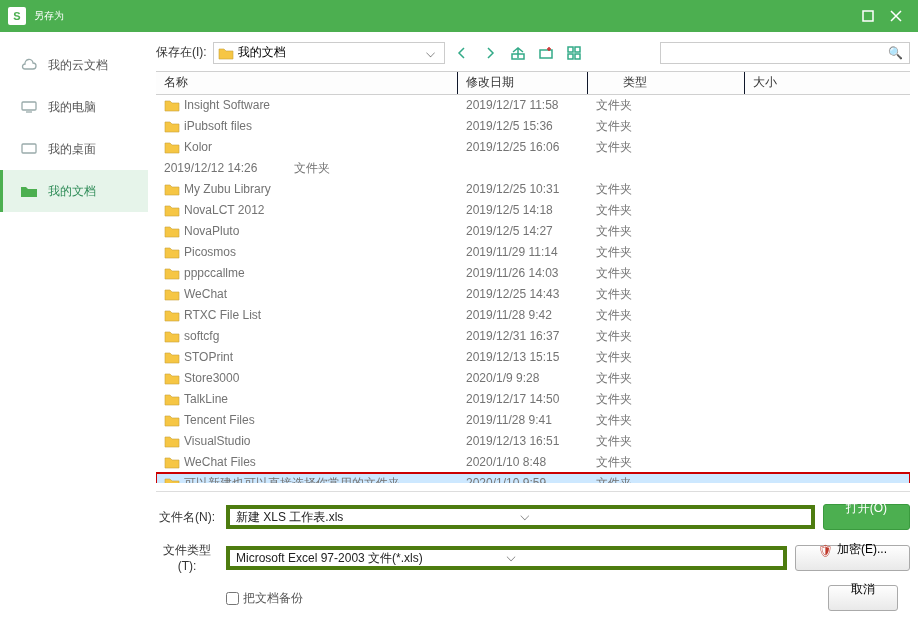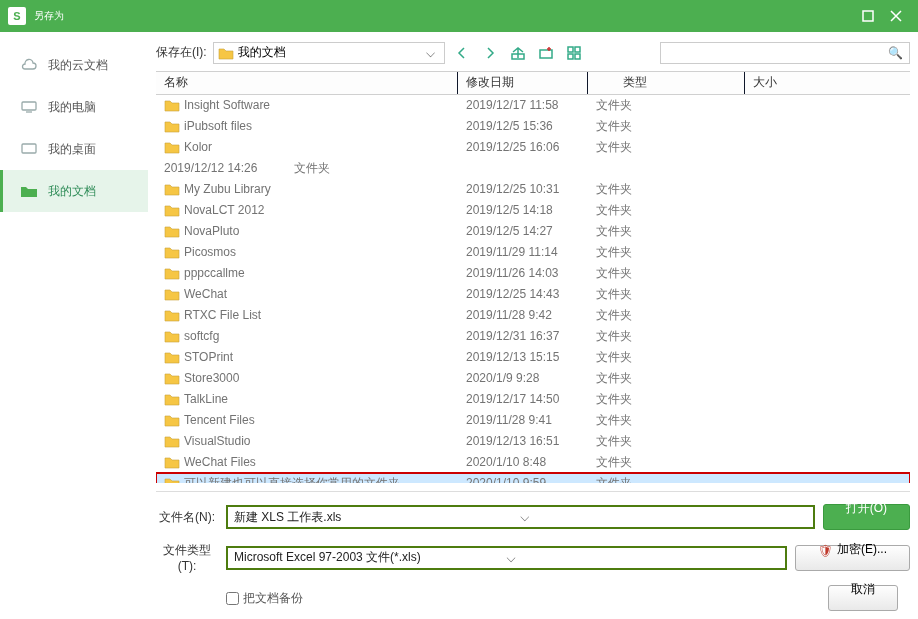--- a/index.html
+++ b/index.html
@@ -46,21 +46,21 @@
 .row .cname { width: 302px; display: flex; align-items: center; gap: 4px; }
 .row .cdate { width: 130px; }
 .row .ctype { width: 130px; }
 .fico { width: 16px; height: 14px; }
 .fico svg { width: 16px; height: 14px; }
 
 .divider { border: none; border-top: 1px solid #ddd; margin: 8px; }
 .form { padding: 4px 8px 0 8px; }
 .form-row { display: flex; align-items: center; gap: 8px; margin-bottom: 12px; }
 .form-row .flbl { width: 62px; text-align: center; color: #333; }
-.finput { flex: 1; height: 24px; border: 2px solid #4d7c0f; padding: 0 6px; display: flex; align-items: center; }
+.finput { flex: 1; height: 24px; border: 4px solid #4d7c0f; padding: 0 6px; display: flex; }
 .finput span { flex: 1; color: #222; }
 .finput .chev { color: #555; }
 .btn { height: 26px; padding: 12px 22px; border: 1px solid #aaa; background: linear-gradient(#fefefe,#e9e9e9); border-radius: 3px; cursor: pointer; display: inline-flex; align-items: flex-end; gap: 4px; }
 .btn.primary { background: #4caf50; color: #fff; border-color: #3a9a3e; }
 .btn .lock { color: #c0392b; }
 
 .footer { display: flex; align-items: center; padding: 0 20px 8px 8px; justify-content: flex-end; }
 .footer .chk { display: flex; align-items: center; gap: 4px; color: #555; margin-right: auto; margin-left: 70px; }
 .footer input[type=checkbox] { width: 13px; height: 13px; }
 </style>

